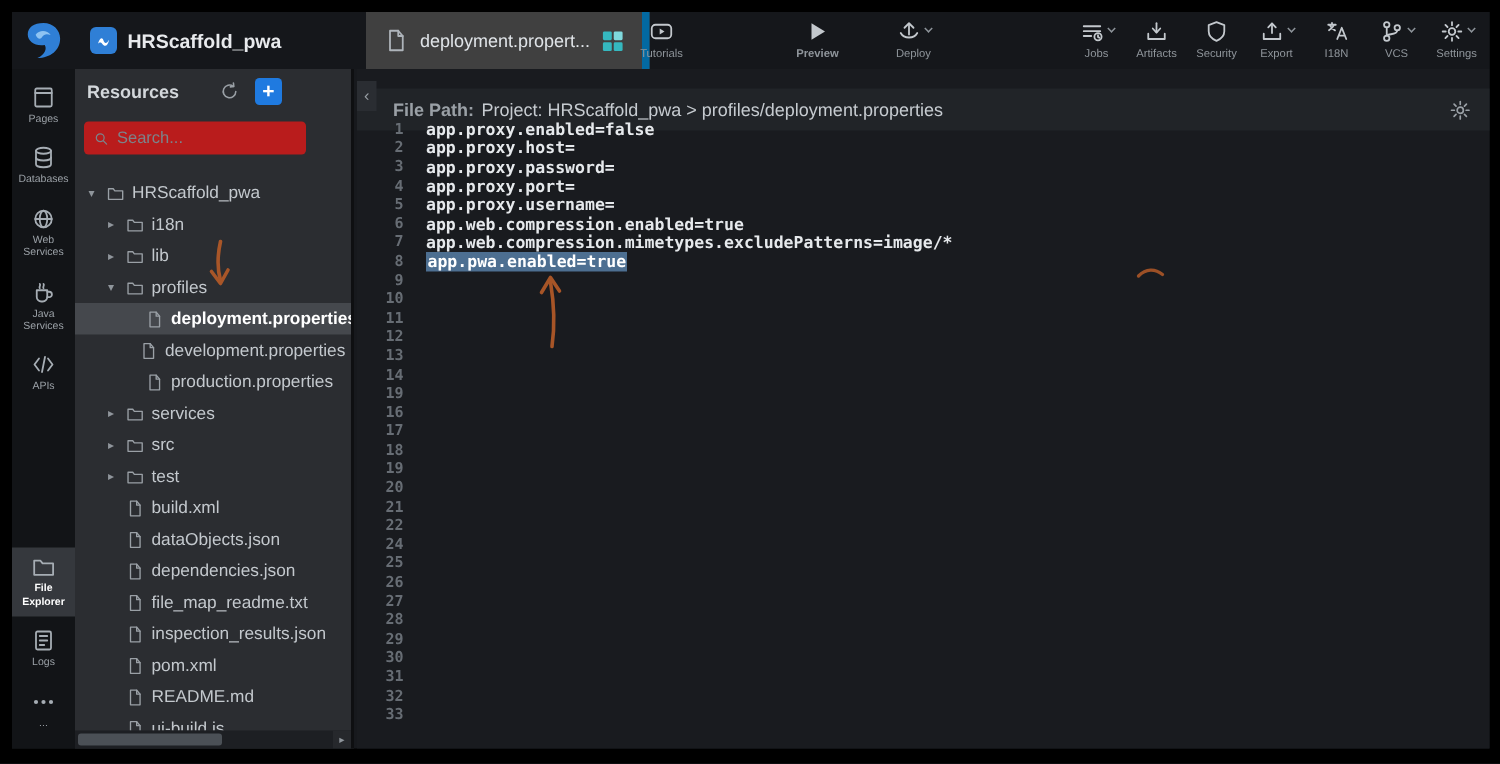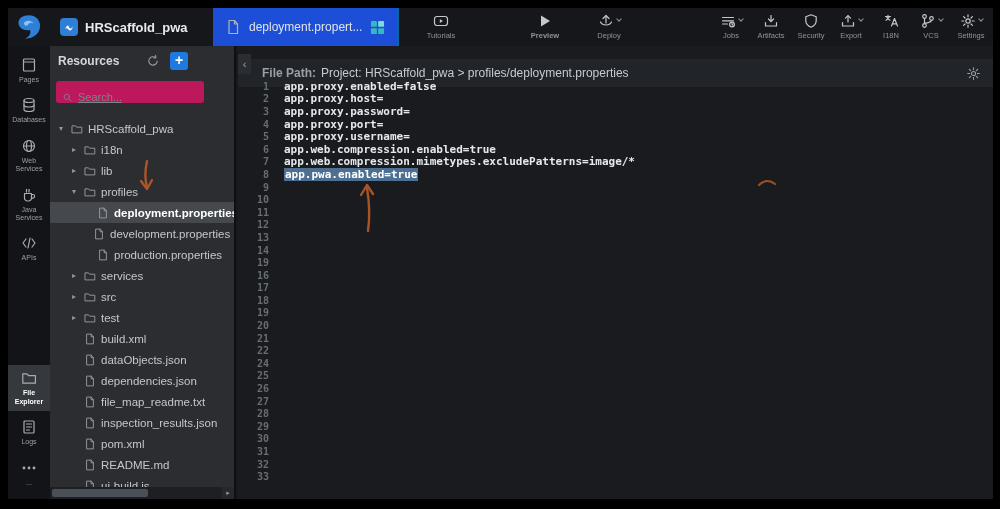--- a/index.html
+++ b/index.html
@@ -9,22 +9,22 @@
 
   .app { position:absolute; left:8px; top:8px; width:985px; height:491px; background:#17191d; }
 
   
   .topbar { position:absolute; left:0; top:0; right:0; height:38px; background:#15171b; }
   .logo-btn { position:absolute; left:7px; top:5px; width:30px; height:28px; cursor:pointer; }
   .project { position:absolute; left:52px; top:0; height:38px; display:flex; align-items:center; gap:7px; }
   .project-badge { width:18px; height:18px; border-radius:4px; background:#2f7fd6; display:flex; align-items:center; justify-content:center; }
   .project-name { color:#e8eaed; font-size:13px; font-weight:700; }
 
-  .tab { position:absolute; left:205px; top:0; height:38px; display:flex; align-items:center; gap:8px;
-         padding:0 12px; background:#1d4ed8; border-right:2px solid #0369a1; cursor:pointer; color:#aeb4ba; }
+  .tab { position:absolute; left:236px; top:0; height:38px; display:flex; align-items:center; gap:8px;
+         padding:0 12px; background:#404040; border-right:5px solid #0369a1; cursor:pointer; color:#aeb4ba; }
   .tab-label { color:#e0e4e8; font-size:12px; }
 
   .tb-actions { position:absolute; top:0; height:38px; display:flex; }
   #center-actions { left:415px; }
   #center-actions .tb-action:nth-child(1){ margin-right:68px; }
   #center-actions .tb-action:nth-child(2){ margin-right:28px;font-weight:bold; }
   #right-actions { right:4px; gap:4px; }
   .tb-action { width:36px; display:flex; flex-direction:column; align-items:center; padding-top:4px; cursor:pointer; color:#c3c8cd; }
   .tb-top { display:flex; align-items:center; height:17px; }
   .tb-top svg { width:16px; height:16px; }
@@ -44,22 +44,22 @@
 
   
   .panel { position:absolute; left:42px; top:38px; width:186px; bottom:0; background:#2b2d31;
            border-right:2px solid #0e0f11; overflow:hidden; }
   .panel-head { height:30px; display:flex; align-items:center; padding:0 46px 0 8px; gap:10px; }
   .panel-title { color:#d3d7db; font-size:12px; font-weight:700; flex:1; }
   .refresh-btn { color:#9aa0a6; cursor:pointer; display:flex; }
   .refresh-btn svg { width:14px; height:14px; }
   .plus-btn { width:18px; height:18px; background:#1f7ae0; border-radius:3px; color:#fff; font-size:14px;
               line-height:17px; text-align:center; font-weight:700; cursor:pointer; }
-  .search-wrap { margin:5px 0 0 6px; width:148px; height:22px; background:#be185d; border-radius:3px;
-                 display:flex; align-items:flex-end; padding:0 6px; gap:5px; color:#7c838a;text-decoration:underline; }
+  .search-wrap { margin:5px 0 0 6px; width:148px; height:22px; background:#b91c1c; border-radius:3px;
+                 display:flex; align-items:center; padding:0 6px; gap:5px; color:#7c838a; }
   .search-wrap svg { width:11px; height:11px; flex:none; }
   .search-input { background:transparent; border:0; outline:0; color:#cfd3d7; font-size:11px; width:100%; }
   .search-input::placeholder { color:#7c838a; }
 
   .tree { position:absolute; top:72px; left:0; right:0; bottom:12px; overflow:hidden; }
   .row { height:21px; display:flex; align-items:center; gap:5px; cursor:pointer; }
   .row .tw { width:10px; text-align:center; color:#8f959b; font-size:8px; flex:none; font-family:"DejaVu Sans",sans-serif; }
   .row .ic { display:flex; color:#9aa0a6; flex:none; }
   .row .ic svg { width:12px; height:12px; }
   .row .lb { font-size:11.5px; color:#c3c8cd; white-space:nowrap; }

